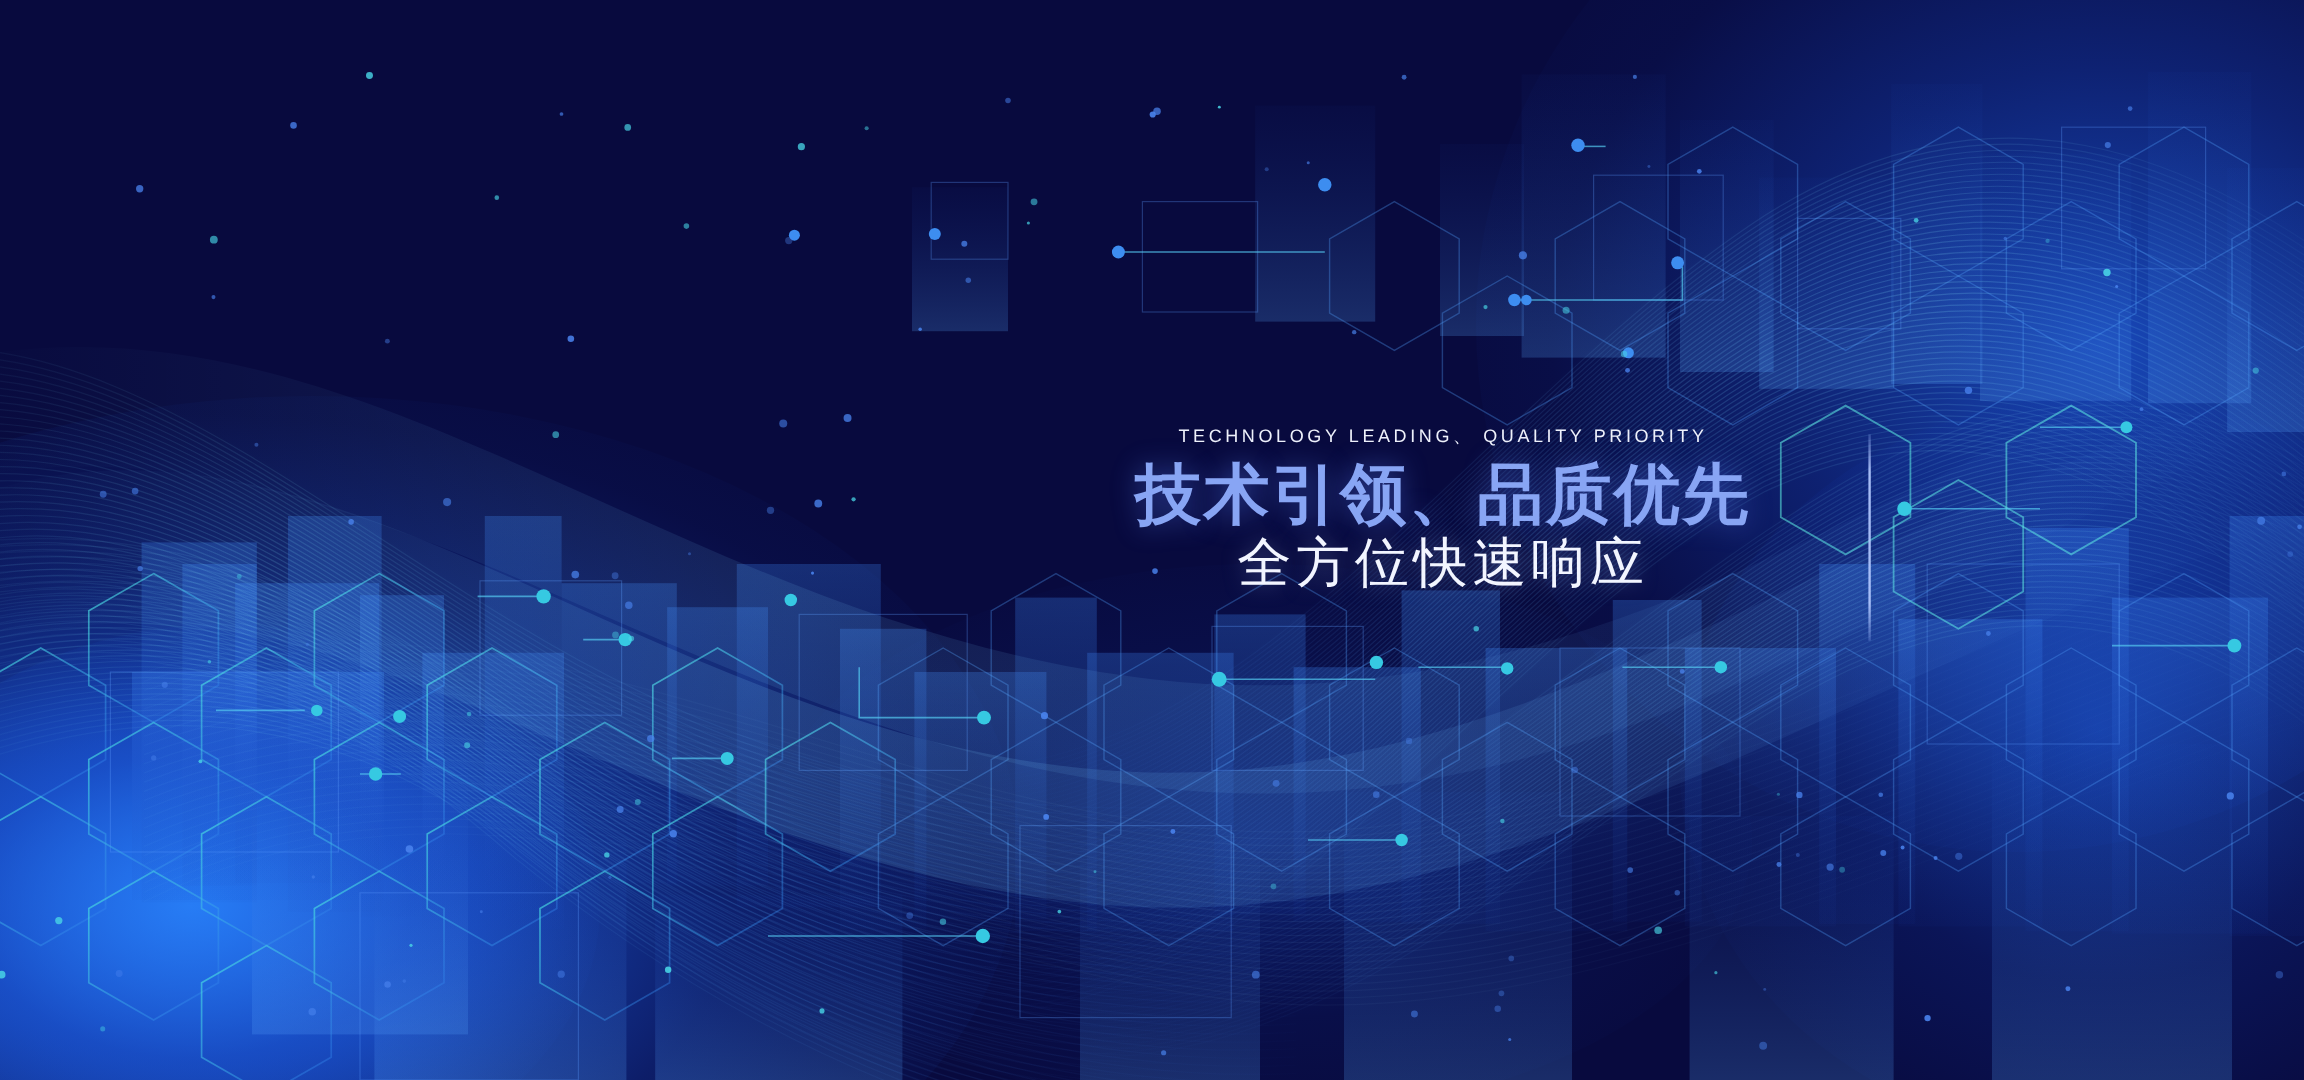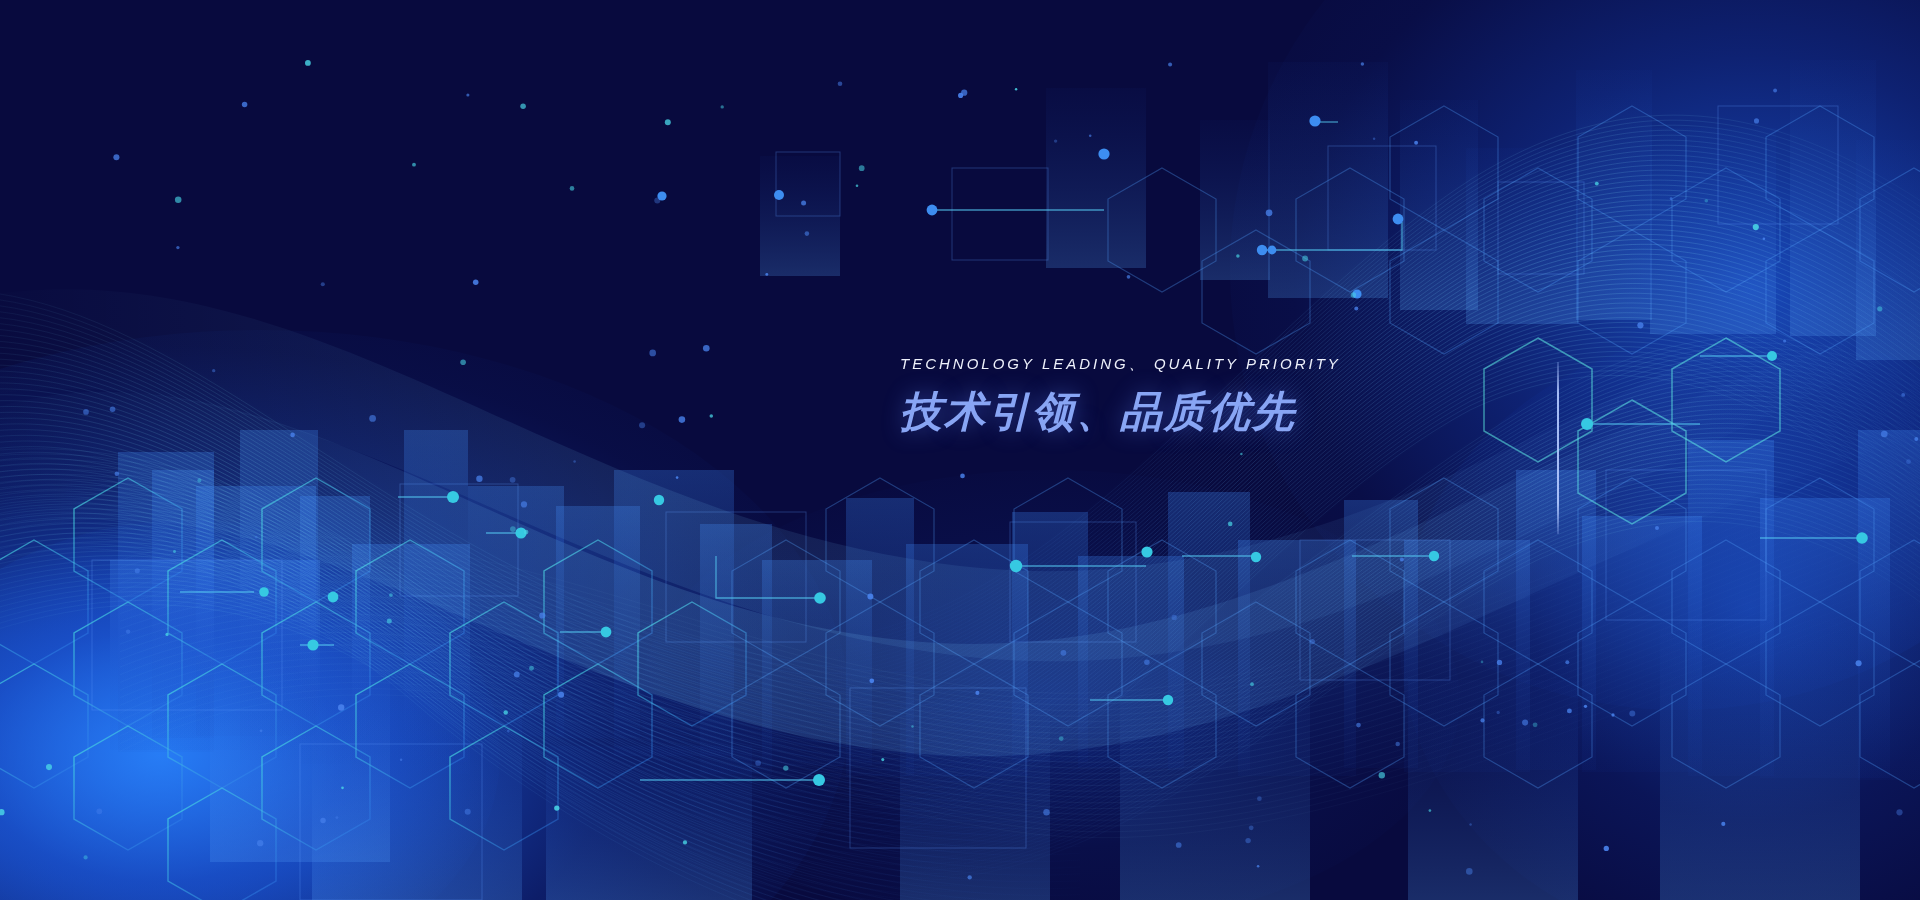--- a/index.html
+++ b/index.html
@@ -28,24 +28,24 @@
   #glow-mid{left:640px;top:470px;width:820px;height:460px;
     background:radial-gradient(ellipse at 50% 50%,
       rgba(24,74,200,.38) 0%, rgba(14,40,130,.16) 46%, rgba(8,10,62,0) 80%);}
 
   
   .art{position:absolute;left:0;top:0;width:1920px;height:900px;
        pointer-events:none;}
 
   
   #copy{position:absolute;left:900px;top:352px;width:605px;
-        text-align:left;font-style:italic;}
+        text-align:center;}
   #eng1,#eng2{color:#eef1fb;font-size:15px;letter-spacing:3.0px;
         line-height:24px;white-space:nowrap;font-weight:400;}
-  #cn1{color:#88a5f4;font-size:42px;font-weight:700;letter-spacing:2px;
+  #cn1{color:#88a5f4;font-size:55px;font-weight:700;letter-spacing:2px;
         line-height:58px;margin-top:7px;white-space:nowrap;
         text-shadow:0 0 22px rgba(90,130,255,.45);}
   #cn2{color:#f2f5ff;font-size:45px;font-weight:400;letter-spacing:4px;
         line-height:56px;white-space:nowrap;
         text-shadow:0 0 18px rgba(160,190,255,.35);}
   #divider{position:absolute;left:1557px;top:362px;width:2px;height:172px;
         background:linear-gradient(to bottom,
           rgba(150,178,250,.25),rgba(178,200,255,.92) 18%,
           rgba(178,200,255,.92) 82%,rgba(150,178,250,.25));}
 </style>
@@ -1047,16 +1047,17 @@
         <circle cx="1374.1" cy="138.7" r="1.24" fill="#4a84ef" fill-opacity="0.41"></circle>
         <circle cx="685.0" cy="842.4" r="2.12" fill="#49d6e6" fill-opacity="0.80"></circle>
         <circle cx="307.9" cy="62.9" r="2.90" fill="#49d6e6" fill-opacity="0.81"></circle>
         <circle cx="174.5" cy="551.5" r="1.48" fill="#49d6e6" fill-opacity="0.58"></circle>
       </g>
   </svg>
 
   <div id="copy">
     <div id="eng1">TECHNOLOGY LEADING、 QUALITY PRIORITY</div>
     <div id="cn1">技术引领、品质优先</div>
+    <div id="cn2">全方位快速响应</div>
   </div>
   <div id="divider"></div>
 
 </div>
 
 </body></html>

